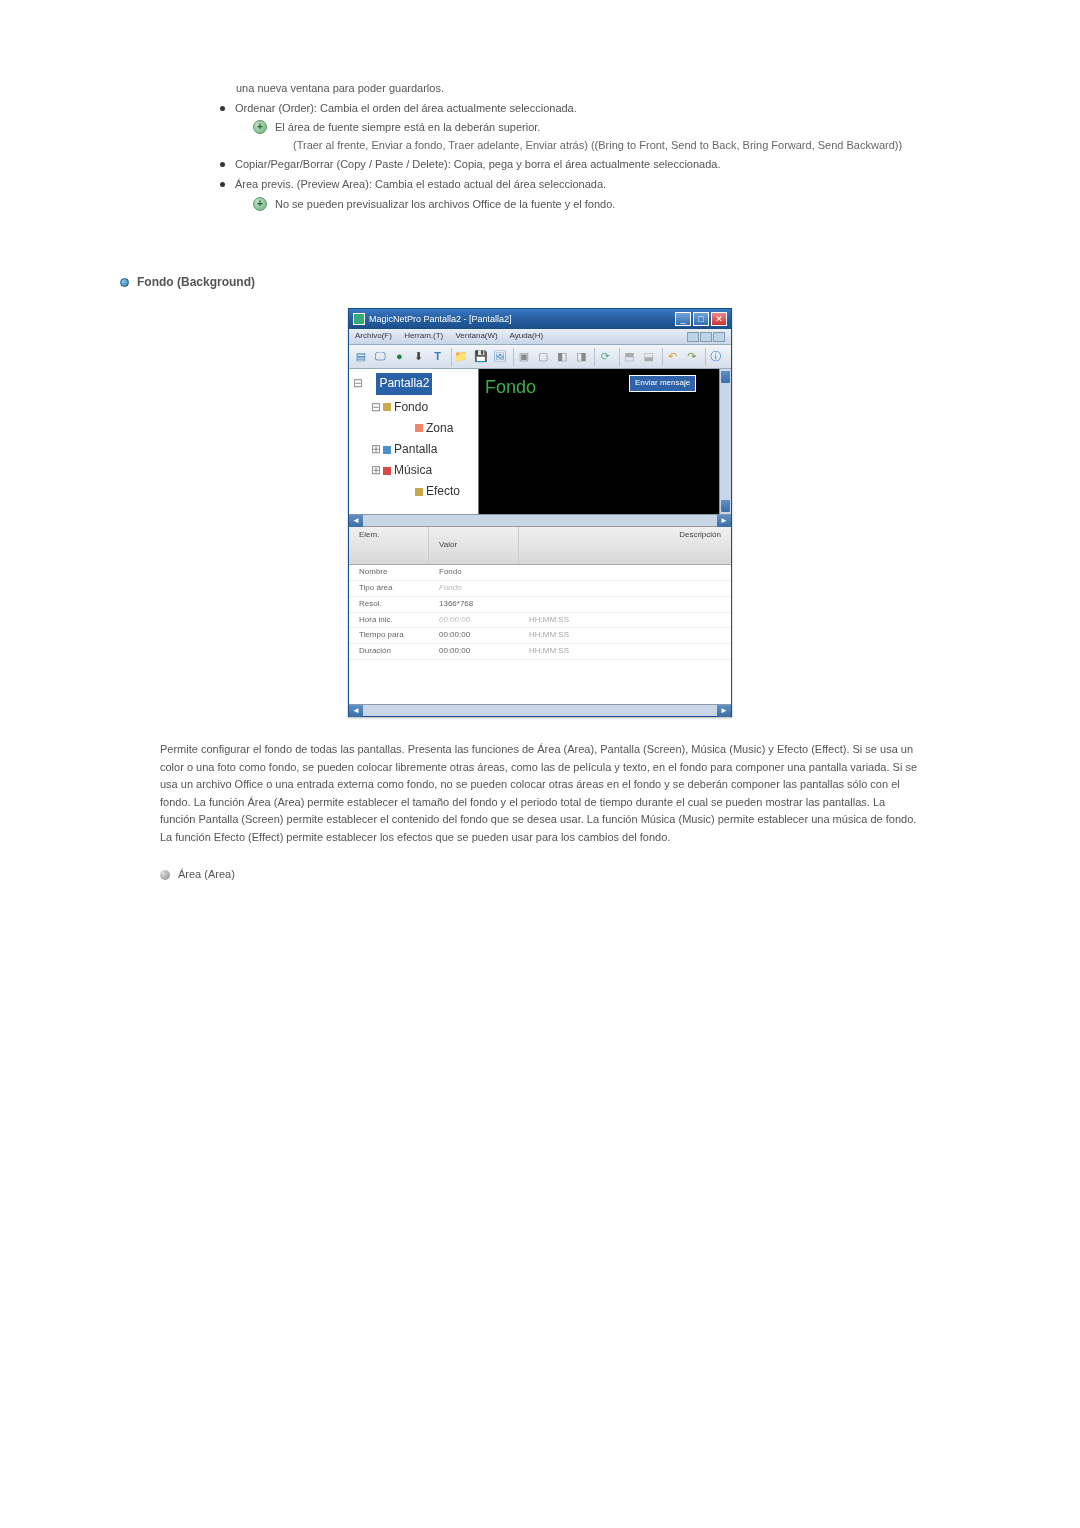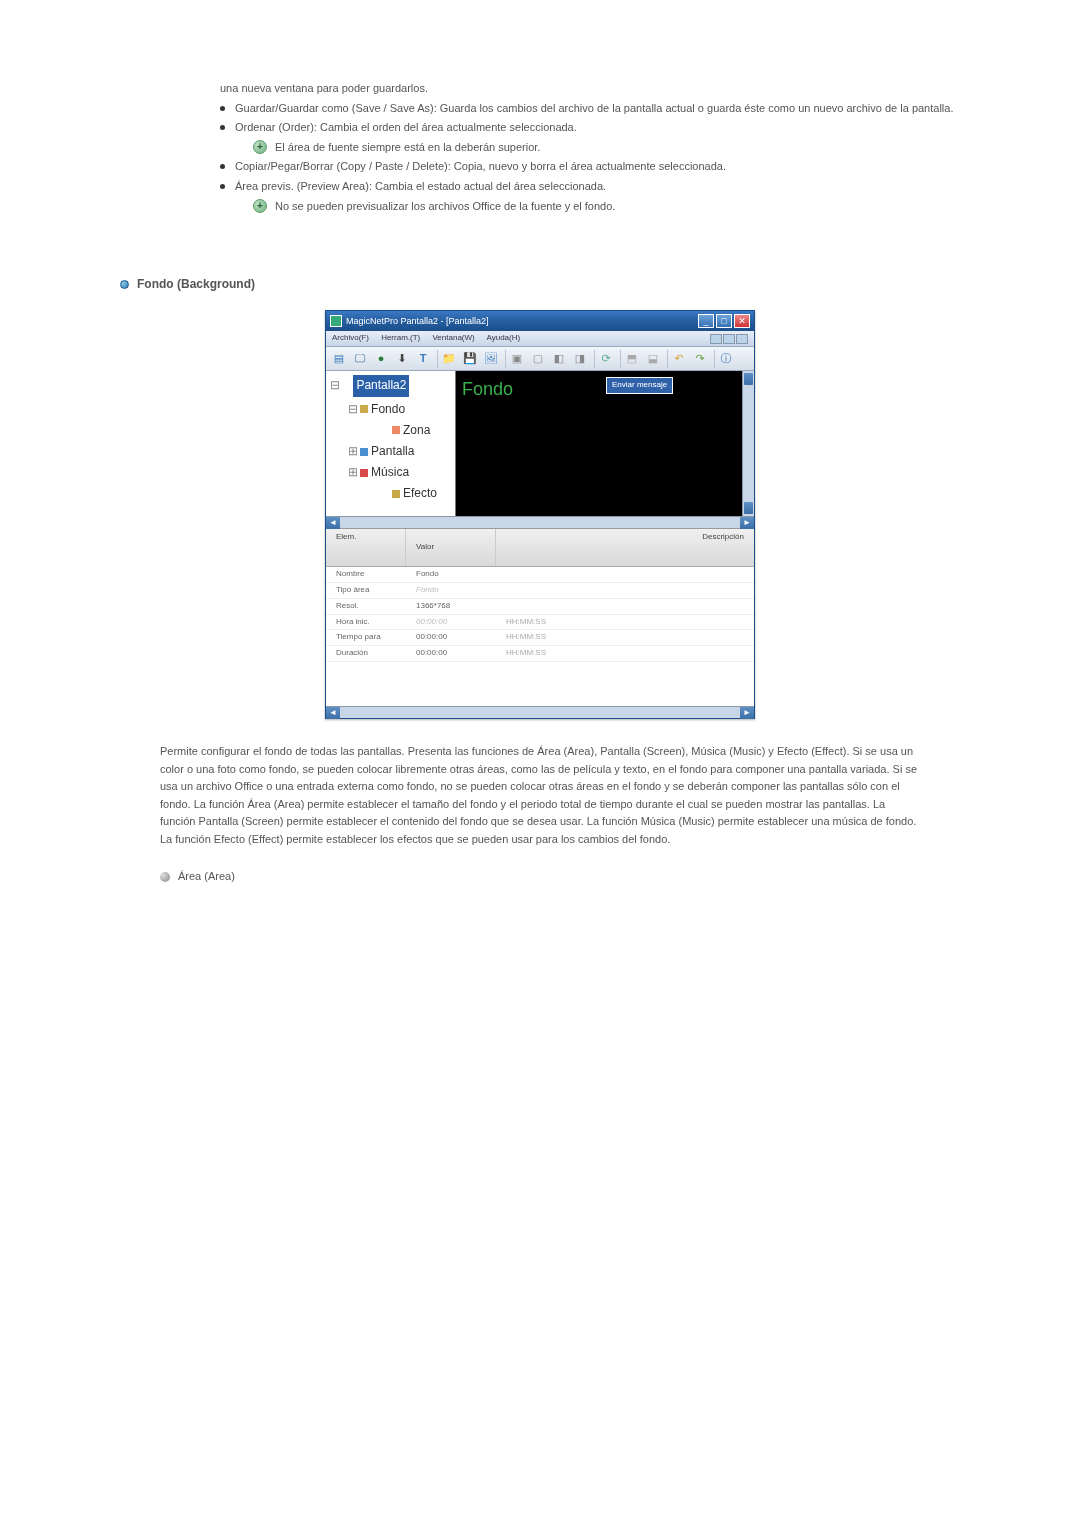--- a/index.html
+++ b/index.html
@@ -33,21 +33,21 @@
   .section-heading { display: flex; align-items: center; margin-bottom: 16px; }
   .section-dot {
     width: 9px; height: 9px; border-radius: 50%;
     background: radial-gradient(circle at 30% 30%, #8cc6ea, #2a7db8);
     border: 1px solid #1a5a88; margin-right: 8px;
   }
   .section-title { font-weight: bold; color: #555; font-size: 12px; }
 
   
   .app-window {
-    width: 430px; margin: 0 auto 24px auto;
+    width: 384px; margin: 0 auto 24px auto;
     border: 1px solid #1a4e8a;
     font-size: 9px;
     color: #fff;
     box-shadow: 0 1px 2px rgba(0,0,0,0.3);
   }
   .titlebar {
     height: 20px;
     background: linear-gradient(to bottom, #3b78c4 0%, #265ea0 50%, #1a4e8a 100%);
     display: flex; align-items: center; padding: 0 4px;
   }
@@ -157,43 +157,40 @@
     background: radial-gradient(circle at 30% 30%, #ddd, #888);
     margin-right:8px;
   }
 </style>
 </head>
 <body>
 
 <div class="page">
 
   <div class="bullet-list">
-    <div style="margin-bottom:2px;">una nueva ventana para poder guardarlos.</div>
-
-    <div class="bullet-item">
-      <span class="bullet-dot"></span>
-      <div class="bullet-content">Guardar/Guardar como (Save / Save As): Guarda los cambios del archivo de la pantalla actual o guarda éste como un nuevo archivo de la pantalla.</div>
-    </div>
+    <div style="margin-bottom:2px;margin-left:16px;">una nueva ventana para poder guardarlos.</div>
+
 
     <div class="bullet-item">
       <span class="bullet-dot"></span>
       <div class="bullet-content">
         <div>Ordenar (Order): Cambia el orden del área actualmente seleccionada.</div>
         <div class="plus-note">
           <span class="plus-icon">+</span>
           <div>
             <div>El área de fuente siempre está en la deberán superior.</div>
+            <div class="plus-sub">(Traer al frente, Enviar a fondo, Traer adelante, Enviar atrás) ((Bring to Front, Send to Back, Bring Forward, Send Backward))</div>
           </div>
         </div>
       </div>
     </div>
 
     <div class="bullet-item">
       <span class="bullet-dot"></span>
-      <div class="bullet-content">Copiar/Pegar/Borrar (Copy / Paste / Delete): Copia, nuevo y borra el área actualmente seleccionada.</div>
+      <div class="bullet-content">Copiar/Pegar/Borrar (Copy / Paste / Delete): Copia, pega y borra el área actualmente seleccionada.</div>
     </div>
 
     <div class="bullet-item">
       <span class="bullet-dot"></span>
       <div class="bullet-content">
         <div>Área previs. (Preview Area): Cambia el estado actual del área seleccionada.</div>
         <div class="plus-note">
           <span class="plus-icon">+</span>
           <div>No se pueden previsualizar los archivos Office de la fuente y el fondo.</div>
         </div>

